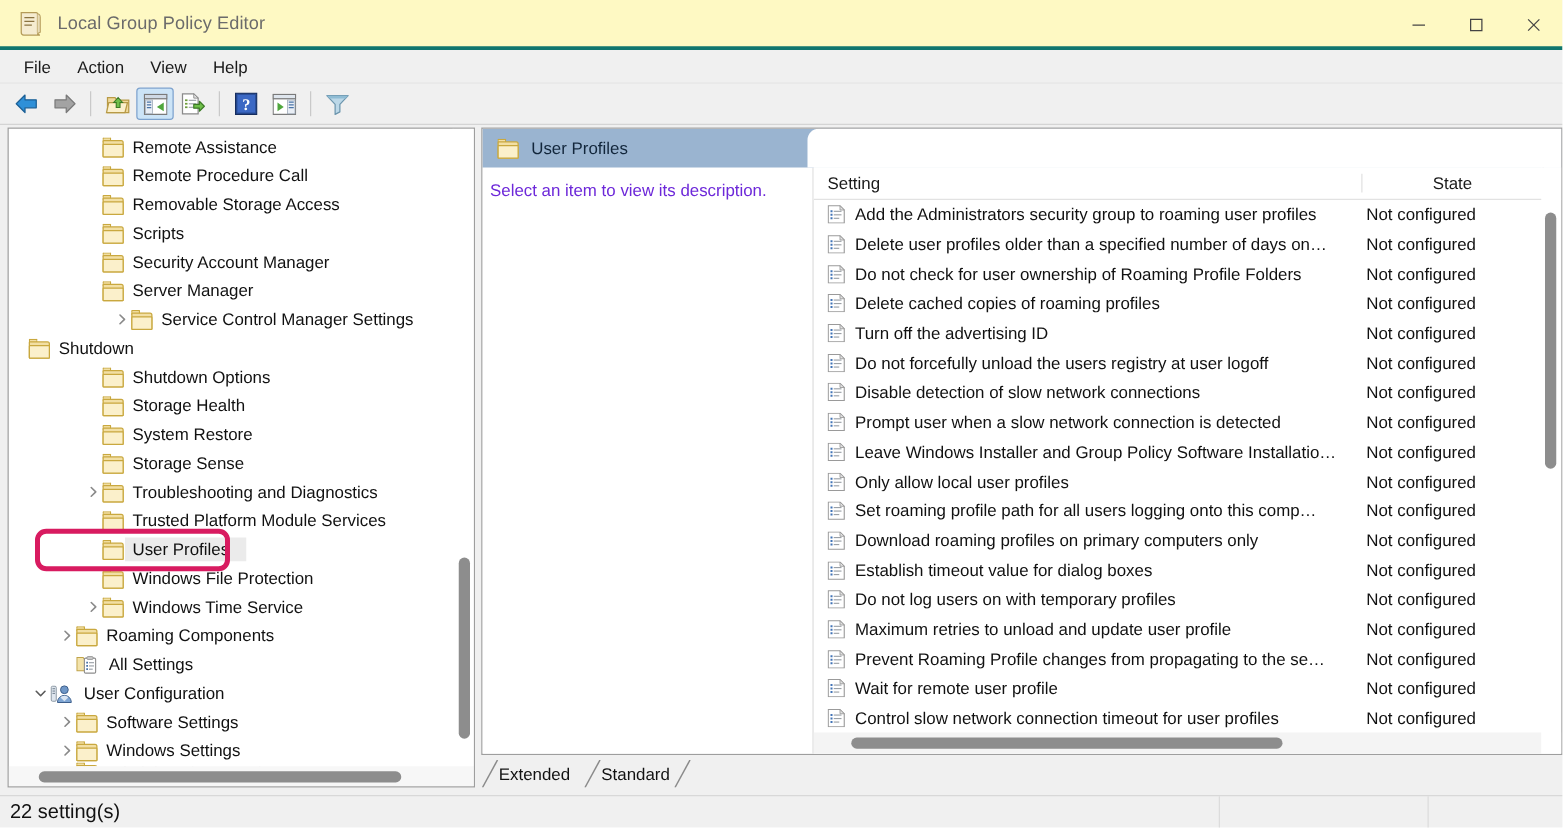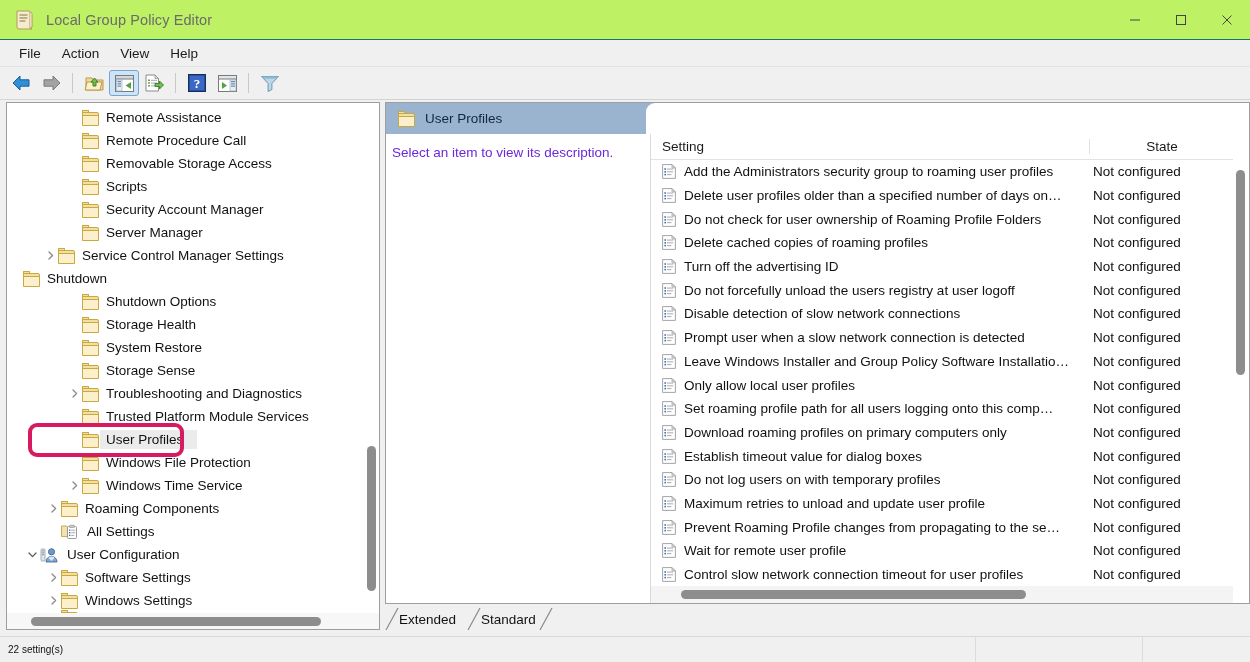--- a/index.html
+++ b/index.html
@@ -13,23 +13,23 @@
   #app {
     position: relative;
     width: 1250px; height: 662px;
     background: #f0f0f0;
     display: flex; flex-direction: column;
   }
 
   
   .titlebar {
     height: 40px; flex: 0 0 40px;
-    background: #bef264;
+    background: #fef9c3;
     display: flex; align-items: center;
-    border-bottom: 1px solid #0f766e;
+    border-bottom: 3px solid #0f766e;
     position: relative;
   }
   .title-icon {
     width: 22px; height: 22px;
     margin-left: 13px; margin-right: 11px;
     position: relative; flex: 0 0 22px;
   }
   .title-text {
     font-size: 14.5px; color: #6b6b6b; letter-spacing: .1px;
   }
@@ -255,21 +255,21 @@
   }
   .mtab .slash-l { left: 0; }
   .mtab .slash-r { right: -8px; }
 
   
   .statusbar {
     height: 26px; flex: 0 0 26px;
     background: #f0f0f0;
     border-top: 1px solid #d8d8d8;
     display: flex; align-items: center;
-    font-size: 10px; color: #111;
+    font-size: 16px; color: #111;
   }
   .sb-cell { height: 26px; display: flex; align-items: center; }
   .sb-main { flex: 0 0 975px; padding-left: 8px; }
   .sb-x { flex: 0 0 167px; border-left: 1px solid #dcdcdc; }
   .sb-y { flex: 1 1 auto; border-left: 1px solid #dcdcdc; }
 
   
   .annot {
     position: absolute; border: 4px solid #d81b60;
     border-radius: 9px; pointer-events: none; z-index: 40;
@@ -464,21 +464,21 @@
               <div class="twist"></div>
               <div class="ticon" style="display: flex; align-items: center;">
                 <div class="folder">
                   <div class="tab"></div>
                   <div class="back"></div>
                   <div class="front"></div>
                 </div>
               </div>
               <span class="tlabel">Server Manager</span>
             </div>
-            <div class="tnode" style="padding-left: 35px;">
+            <div class="tnode" style="padding-left: 82px;">
               <div class="twist">
                 <svg width="11" height="11" viewBox="0 0 11 11">
                   <path d="M4 2 L7.6 5.5 L4 9" fill="none" stroke="#8a8a8a" stroke-width="1.3" stroke-linecap="round" stroke-linejoin="round"></path>
                 </svg>
               </div>
               <div class="ticon" style="display: flex; align-items: center;">
                 <div class="folder">
                   <div class="tab"></div>
                   <div class="back"></div>
                   <div class="front"></div>

